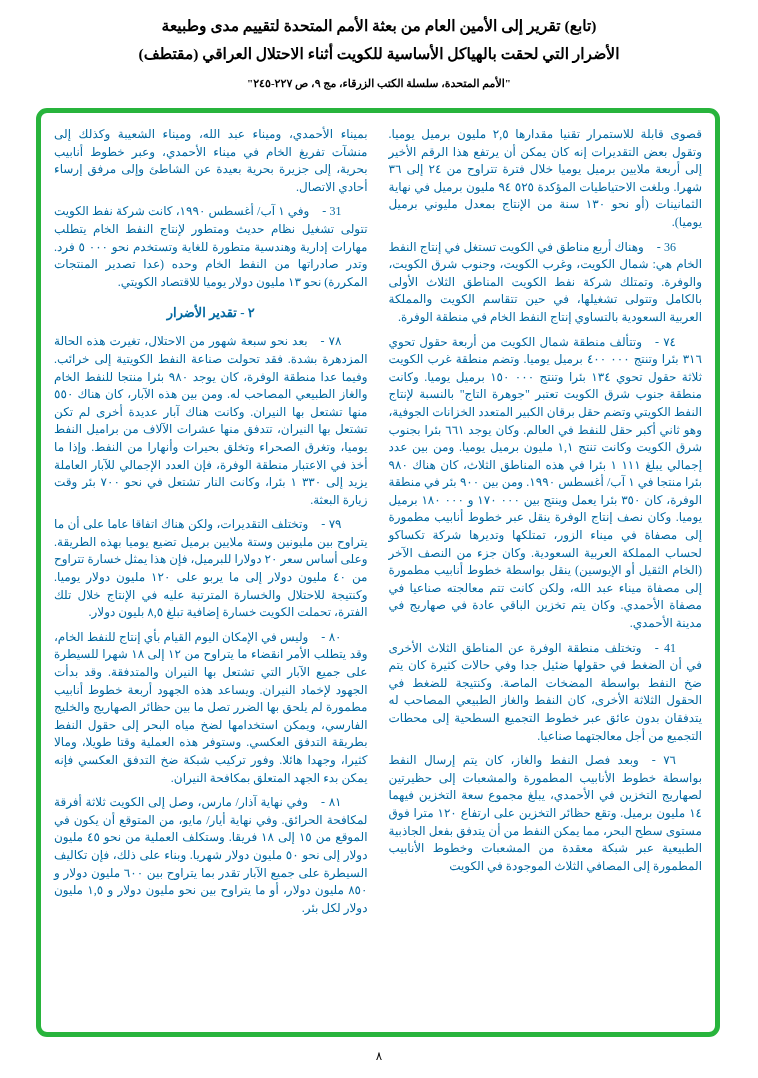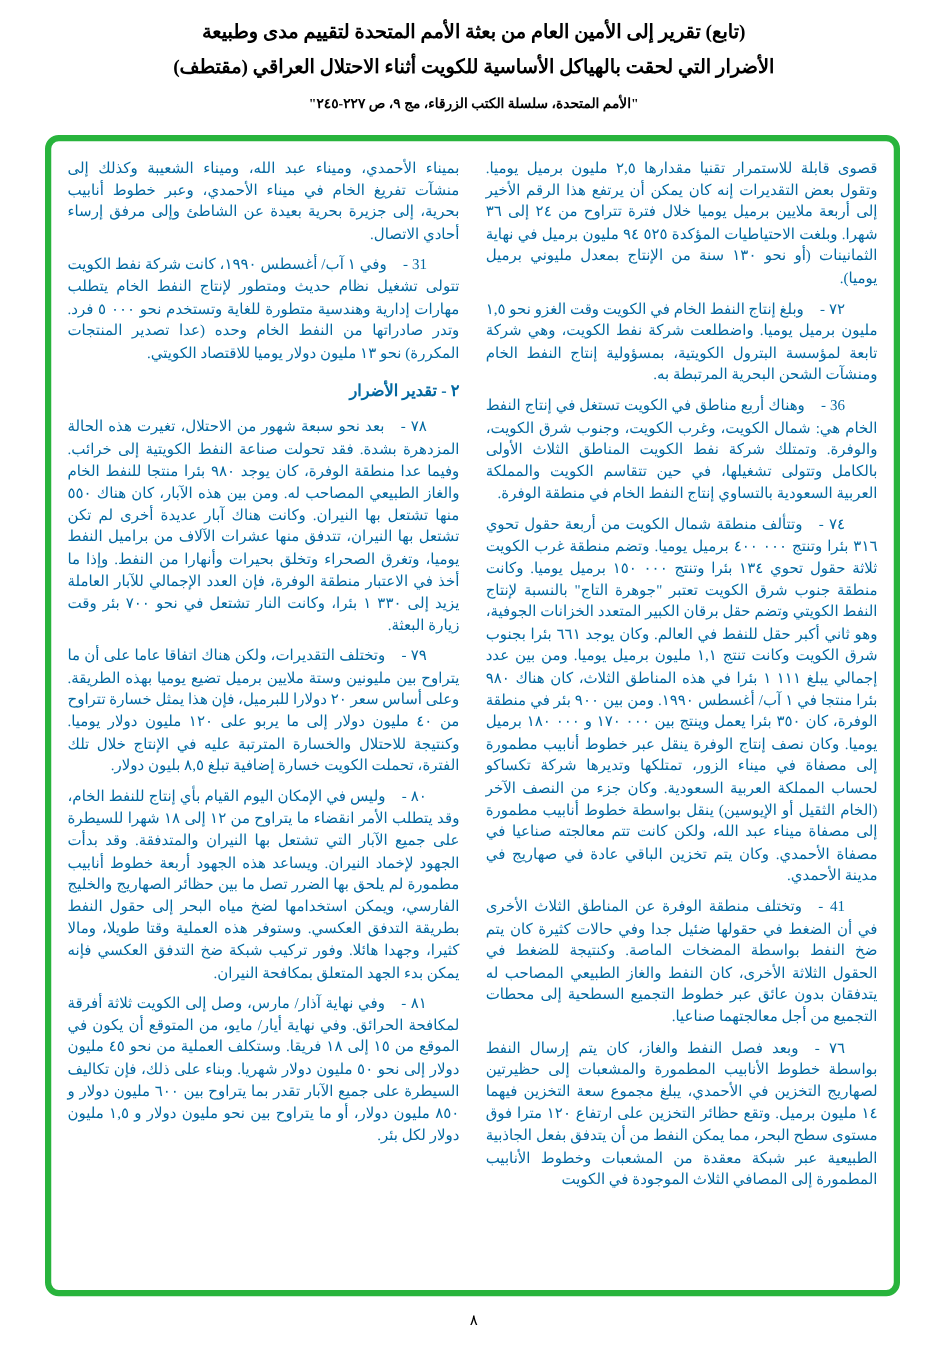--- a/index.html
+++ b/index.html
@@ -18,42 +18,41 @@
   .col{
     flex:1 1 0;font-size:12px;line-height:17.6px;text-align:justify;
     color:#0369a1;direction:rtl;
   }
   .para{margin:0 0 7px 0;}
   .para.numbered{text-indent:26px;}
   .para.continuation{text-indent:0;}
   .pnum{display:inline;margin-inline-end:13px;}
   .sec-heading{
     font-weight:bold;font-size:13px;line-height:18px;margin:13px 0 11px 0;
-    text-align:right;
+    text-align:center;
   }
   .pagenum{
     position:absolute;bottom:14px;right:0;left:0;text-align:center;
     font-size:12px;color:#000;
   }
 </style>
 </head>
 <body>
 
 <div class="page">
 
   <div class="header">
     <div class="title-line">(تابع) تقرير إلى الأمين العام من بعثة الأمم المتحدة لتقييم مدى وطبيعة</div>
     <div class="title-line">الأضرار التي لحقت بالهياكل الأساسية للكويت أثناء الاحتلال العراقي (مقتطف)</div>
     <div class="source-line">"الأمم المتحدة، سلسلة الكتب الزرقاء، مج ٩، ص ٢٢٧-٢٤٥"</div>
   </div>
 
   <div class="frame" style="border-color: rgb(40, 180, 60);">
     <div class="col" id="col-right">
         <p class="para continuation">قصوى قابلة للاستمرار تقنيا مقدارها ٢,٥ مليون برميل يوميا. وتقول بعض التقديرات إنه كان يمكن أن يرتفع هذا الرقم الأخير إلى أربعة ملايين برميل يوميا خلال فترة تتراوح من ٢٤ إلى ٣٦ شهرا. وبلغت الاحتياطيات المؤكدة ٥٢٥ ٩٤ مليون برميل في نهاية الثمانينات (أو نحو ١٣٠ سنة من الإنتاج بمعدل مليوني برميل يوميا).</p>
-        <p class="para numbered"><span class="pnum">٧٢ -</span>وبلغ إنتاج النفط الخام في الكويت وقت الغزو نحو ١,٥ مليون برميل يوميا. واضطلعت شركة نفط الكويت، وهي شركة تابعة لمؤسسة البترول الكويتية، بمسؤولية إنتاج النفط الخام ومنشآت الشحن البحرية المرتبطة به.</p>
         <p class="para numbered"><span class="pnum">36 -</span>وهناك أربع مناطق في الكويت تستغل في إنتاج النفط الخام هي: شمال الكويت، وغرب الكويت، وجنوب شرق الكويت، والوفرة. وتمتلك شركة نفط الكويت المناطق الثلاث الأولى بالكامل وتتولى تشغيلها، في حين تتقاسم الكويت والمملكة العربية السعودية بالتساوي إنتاج النفط الخام في منطقة الوفرة.</p>
         <p class="para numbered"><span class="pnum">٧٤ -</span>وتتألف منطقة شمال الكويت من أربعة حقول تحوي ٣١٦ بئرا وتنتج ٠٠٠ ٤٠٠ برميل يوميا. وتضم منطقة غرب الكويت ثلاثة حقول تحوي ١٣٤ بئرا وتنتج ٠٠٠ ١٥٠ برميل يوميا. وكانت منطقة جنوب شرق الكويت تعتبر "جوهرة التاج" بالنسبة لإنتاج النفط الكويتي وتضم حقل برقان الكبير المتعدد الخزانات الجوفية، وهو ثاني أكبر حقل للنفط في العالم. وكان يوجد ٦٦١ بئرا بجنوب شرق الكويت وكانت تنتج ١,١ مليون برميل يوميا. ومن بين عدد إجمالي يبلغ ١١١ ١ بئرا في هذه المناطق الثلاث، كان هناك ٩٨٠ بئرا منتجا في ١ آب/ أغسطس ١٩٩٠. ومن بين ٩٠٠ بئر في منطقة الوفرة، كان ٣٥٠ بئرا يعمل وينتج بين ٠٠٠ ١٧٠ و ٠٠٠ ١٨٠ برميل يوميا. وكان نصف إنتاج الوفرة ينقل عبر خطوط أنابيب مطمورة إلى مصفاة في ميناء الزور، تمتلكها وتديرها شركة تكساكو لحساب المملكة العربية السعودية. وكان جزء من النصف الآخر (الخام الثقيل أو الإيوسين) ينقل بواسطة خطوط أنابيب مطمورة إلى مصفاة ميناء عبد الله، ولكن كانت تتم معالجته صناعيا في مصفاة الأحمدي. وكان يتم تخزين الباقي عادة في صهاريج في مدينة الأحمدي.</p>
         <p class="para numbered"><span class="pnum">41 -</span>وتختلف منطقة الوفرة عن المناطق الثلاث الأخرى في أن الضغط في حقولها ضئيل جدا وفي حالات كثيرة كان يتم ضخ النفط بواسطة المضخات الماصة. وكنتيجة للضغط في الحقول الثلاثة الأخرى، كان النفط والغاز الطبيعي المصاحب له يتدفقان بدون عائق عبر خطوط التجميع السطحية إلى محطات التجميع من أجل معالجتهما صناعيا.</p>
         <p class="para numbered"><span class="pnum">٧٦ -</span>وبعد فصل النفط والغاز، كان يتم إرسال النفط بواسطة خطوط الأنابيب المطمورة والمشعبات إلى حظيرتين لصهاريج التخزين في الأحمدي، يبلغ مجموع سعة التخزين فيهما ١٤ مليون برميل. وتقع حظائر التخزين على ارتفاع ١٢٠ مترا فوق مستوى سطح البحر، مما يمكن النفط من أن يتدفق بفعل الجاذبية الطبيعية عبر شبكة معقدة من المشعبات وخطوط الأنابيب المطمورة إلى المصافي الثلاث الموجودة في الكويت</p>
       </div>
     <div class="col" id="col-left">
         <p class="para continuation">بميناء الأحمدي، وميناء عبد الله، وميناء الشعيبة وكذلك إلى منشآت تفريغ الخام في ميناء الأحمدي، وعبر خطوط أنابيب بحرية، إلى جزيرة بحرية بعيدة عن الشاطئ وإلى مرفق إرساء أحادي الاتصال.</p>
         <p class="para numbered"><span class="pnum">31 -</span>وفي ١ آب/ أغسطس ١٩٩٠، كانت شركة نفط الكويت تتولى تشغيل نظام حديث ومتطور لإنتاج النفط الخام يتطلب مهارات إدارية وهندسية متطورة للغاية وتستخدم نحو ٠٠٠ ٥ فرد. وتدر صادراتها من النفط الخام وحده (عدا تصدير المنتجات المكررة) نحو ١٣ مليون دولار يوميا للاقتصاد الكويتي.</p>
         <div class="sec-heading">٢ - تقدير الأضرار</div>
         <p class="para numbered"><span class="pnum">٧٨ -</span>بعد نحو سبعة شهور من الاحتلال، تغيرت هذه الحالة المزدهرة بشدة. فقد تحولت صناعة النفط الكويتية إلى خرائب. وفيما عدا منطقة الوفرة، كان يوجد ٩٨٠ بئرا منتجا للنفط الخام والغاز الطبيعي المصاحب له. ومن بين هذه الآبار، كان هناك ٥٥٠ منها تشتعل بها النيران. وكانت هناك آبار عديدة أخرى لم تكن تشتعل بها النيران، تتدفق منها عشرات الآلاف من براميل النفط يوميا، وتغرق الصحراء وتخلق بحيرات وأنهارا من النفط. وإذا ما أخذ في الاعتبار منطقة الوفرة، فإن العدد الإجمالي للآبار العاملة يزيد إلى ٣٣٠ ١ بئرا، وكانت النار تشتعل في نحو ٧٠٠ بئر وقت زيارة البعثة.</p>

